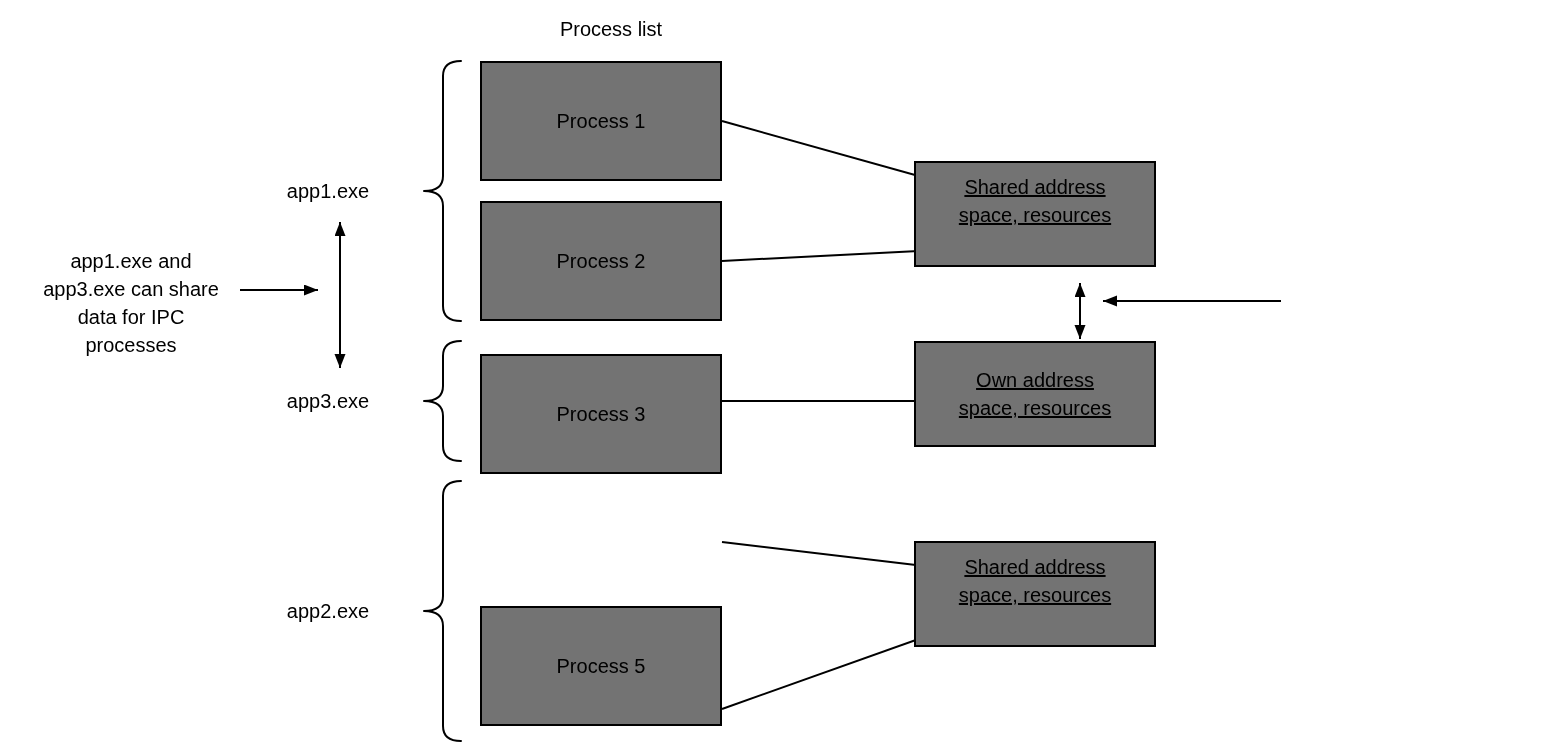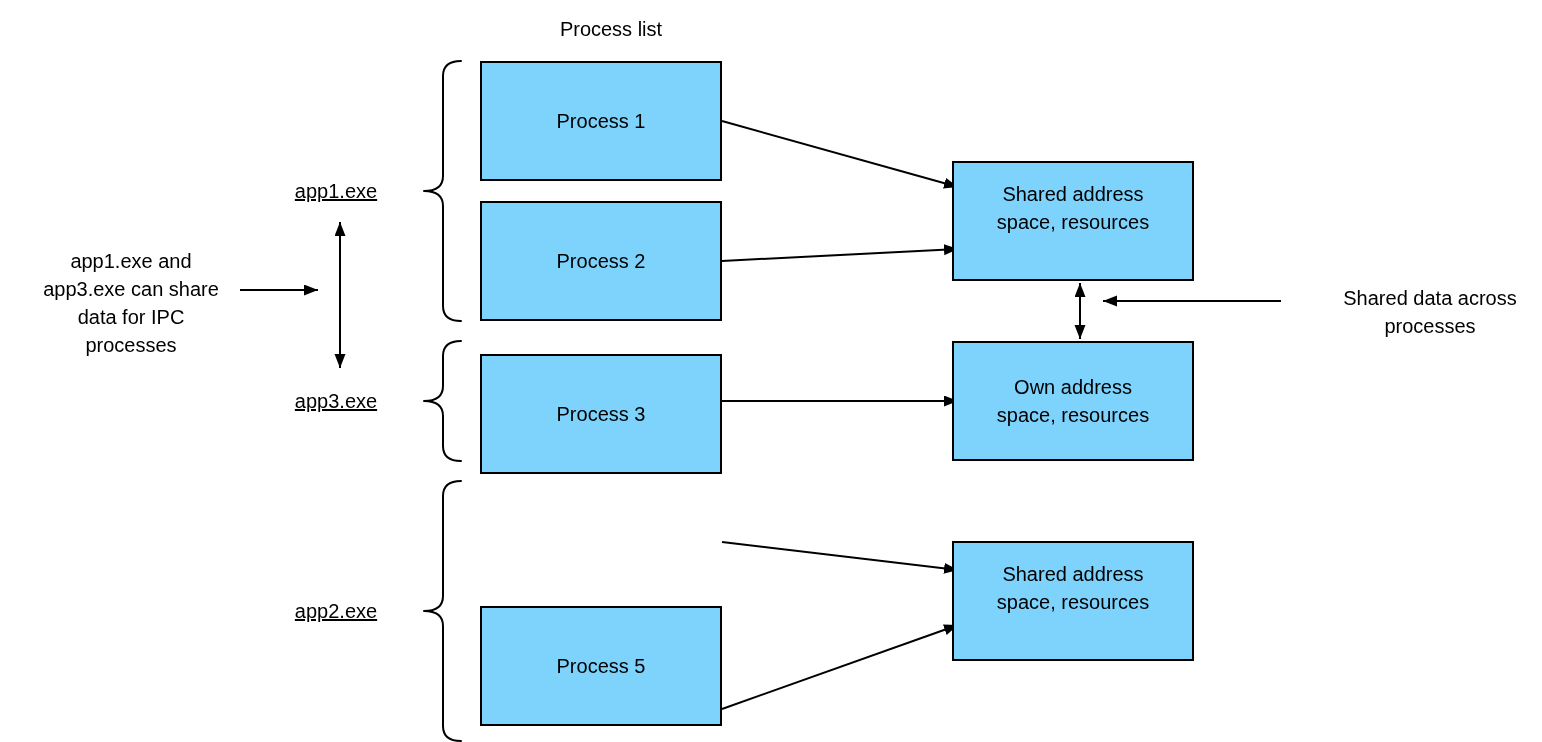--- a/index.html
+++ b/index.html
@@ -21,52 +21,52 @@
     position: absolute;
     left: 0;
     top: 0;
     width: 1542px;
     height: 742px;
   }
   .node {
     position: absolute;
     box-sizing: border-box;
     border: 2px solid #000000;
-    background: #7dd3fc;
+    background: #737373;
     display: flex;
     flex-direction: column;
     align-items: center;
     justify-content: center;
     text-align: center;
     font-size: 20px;
     line-height: 28px;
   }
   .proc {
     left: 480px;
     width: 242px;
     height: 120px;
   }
   .addr {
-    left: 952px;
+    left: 914px;
     width: 242px;
-    height: 120px;
+    height: 106px;
+    text-decoration: underline;
   }
   .addr.nudge-up {
     padding-bottom: 26px;
   }
   .label {
     position: absolute;
     font-size: 20px;
     line-height: 28px;
     text-align: center;
   }
   .group-label {
-    left: 276px;
+    left: 268px;
     width: 120px;
-    text-decoration: underline;
   }
   .annot {
     position: absolute;
     font-size: 20px;
     line-height: 28px;
     text-align: center;
   }
   .annot span {
     display: block;
     padding-left: 40px;
@@ -144,18 +144,14 @@
   <div class="label group-label" style="top:177px">app1.exe</div>
   <div class="label group-label" style="top:387px">app3.exe</div>
   <div class="label group-label" style="top:597px">app2.exe</div>
 
   <div class="annot" style="left:0px; top:247px; width:222px;">
     <span>app1.exe and</span>
     <span>app3.exe can share</span>
     <span>data for IPC processes</span>
   </div>
 
-  <div class="annot" style="left:1300px; top:284px; width:220px;">
-    <span>Shared data across</span>
-    <span>processes</span>
-  </div>
 
 </div>
 
 </body></html>

